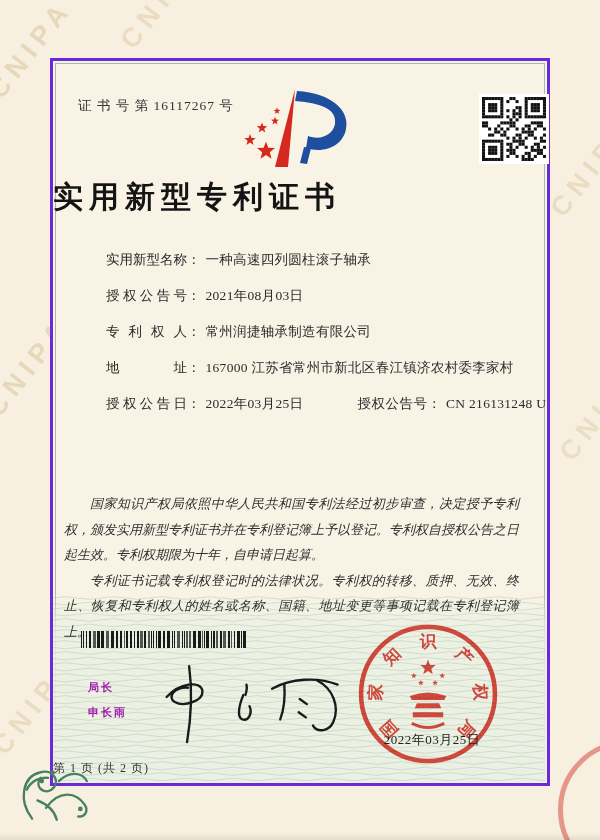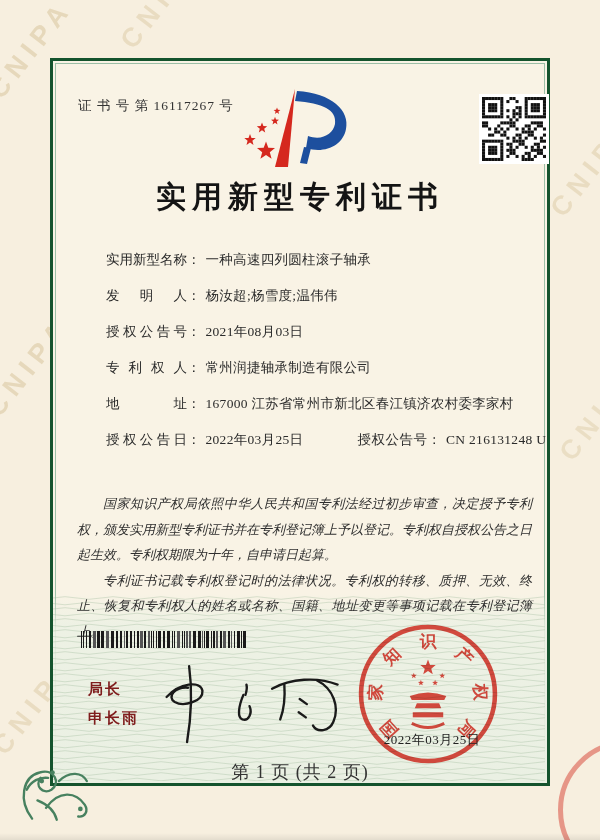--- a/index.html
+++ b/index.html
@@ -4,50 +4,50 @@
 <style>
   html,body{margin:0;padding:0;background:#efe7d6;}
   .canvas{position:relative;width:600px;height:840px;background:#f7efdf;overflow:hidden;
           font-family:"Liberation Serif","DejaVu Serif",serif;color:#2b2b2b;}
   .canvas::after{content:"";position:absolute;left:0;right:0;bottom:0;height:7px;
           background:linear-gradient(180deg,rgba(0,0,0,0),rgba(0,0,0,.08));pointer-events:none;}
   .wm{position:absolute;font-family:"Liberation Sans","DejaVu Sans",sans-serif;font-weight:bold;
       font-size:27px;letter-spacing:7px;color:#d9c69e;transform:rotate(-52deg);
       pointer-events:none;white-space:nowrap;}
   .frame{position:absolute;left:50px;top:58px;width:500px;height:728px;box-sizing:border-box;
-         border:3px solid #14532d;background:#f9f3e5;}
+         border:3px solid #6d28d9;background:#f9f3e5;}
   .frame-inner{position:absolute;inset:2px;border:1px solid #9cbfa7;pointer-events:none;}
   .band{position:absolute;left:0;bottom:0;width:100%;height:190px;
         background:linear-gradient(180deg,rgba(235,241,228,0),rgba(235,241,228,.85) 18%,#eaf0e3);}
   .band svg{position:absolute;left:0;top:0;}
   .certno{position:absolute;left:25px;top:36px;font-size:13.5px;letter-spacing:1px;color:#333;}
   .logo{position:absolute;left:178px;top:24px;width:140px;height:86px;}
   .qr{position:absolute;left:426px;top:33px;width:64px;height:64px;background:#fff;padding:3px;}
-  .title{position:absolute;left:0;right:0;top:116px;text-align:center;font-size:30px;
+  .title{position:absolute;left:0;right:0;top:116px;font-size:30px;
          font-weight:bold;letter-spacing:6px;color:#141414;}
   .fields{position:absolute;left:25px;top:188px;width:455px;font-size:13.5px;}
   .frow{margin-bottom:14px;line-height:22px;white-space:nowrap;margin-left:28px;}
   .flabel{display:inline-block;width:81px;text-align:justify;text-align-last:justify;
           vertical-align:top;}
   .fcolon{margin-right:5px;}
   .fvalue{letter-spacing:.3px;}
   .fvalue-fixed{display:inline-block;width:152px;letter-spacing:.3px;}
   .flabel2{letter-spacing:.5px;}
-  .bodytext{position:absolute;left:24px;top:430px;width:455px;font-size:13px;line-height:25.5px;
+  .bodytext{position:absolute;left:11px;top:430px;width:455px;font-size:13px;line-height:25.5px;
             text-align:justify;font-style:italic;color:#2e2e2e;}
   .bodytext p{margin:0;text-indent:2em;}
   .barcode{position:absolute;left:28px;top:570px;width:168px;height:17px;}
   .officer{position:absolute;left:35px;top:619px;font-family:"Liberation Sans","DejaVu Sans",sans-serif;
-           font-weight:bold;font-size:15px;color:#7f1d1d;letter-spacing:2px;}
+           font-weight:bold;font-size:11px;color:#a21caf;letter-spacing:2px;}
   .officer .name{margin-top:10px;}
   .signature{position:absolute;left:88px;top:590px;width:215px;height:98px;}
   .seal{position:absolute;left:304px;top:562px;width:142px;height:142px;mix-blend-mode:multiply;}
   .sealdate{position:absolute;left:310px;top:670px;width:138px;text-align:center;font-size:13px;
             letter-spacing:.5px;color:#222;z-index:5;}
-  .pageline{position:absolute;left:0;right:0;top:699px;text-align:center;font-size:18px;
+  .pageline{position:absolute;left:0;right:0;top:699px;text-align:left;font-size:12px;
             letter-spacing:1px;color:#333;}
   .note{position:absolute;left:0;right:0;top:797px;text-align:center;font-size:13.5px;
         font-style:italic;letter-spacing:3px;color:#2e2e2e;}
   .flourish{position:absolute;left:16px;top:706px;width:118px;height:118px;z-index:4;}
   .redarc{position:absolute;left:558px;top:740px;width:130px;height:130px;border-radius:50%;
           border:5px solid rgba(213,62,48,.5);}
 </style>
 </head>
 <body>
 
@@ -344,23 +344,20 @@
         <rect x="6" y="20" width="1" height="1" fill="#111"></rect>
       </svg>
 
     <div class="title">实用新型专利证书</div>
 
     <div class="fields">
       <div class="frow">
         <span class="flabel">实用新型名称</span><span class="fcolon">：</span><span class="fvalue">一种高速四列圆柱滚子轴承</span>
       </div>
       <div class="frow">
-        <span class="flabel">发明人</span><span class="fcolon">：</span><span class="fvalue">杨汝超;杨雪度;温伟伟</span>
-      </div>
-      <div class="frow">
         <span class="flabel">授权公告号</span><span class="fcolon">：</span><span class="fvalue">2021年08月03日</span>
       </div>
       <div class="frow">
         <span class="flabel">专利权人</span><span class="fcolon">：</span><span class="fvalue">常州润捷轴承制造有限公司</span>
       </div>
       <div class="frow">
         <span class="flabel">地址</span><span class="fcolon">：</span><span class="fvalue">167000 江苏省常州市新北区春江镇济农村委李家村</span>
       </div>
       <div class="frow">
         <span class="flabel">授权公告日</span><span class="fcolon">：</span><span class="fvalue-fixed">2022年03月25日</span><span class="flabel2">授权公告号</span><span class="fcolon">：</span><span class="fvalue">CN 216131248 U</span>

